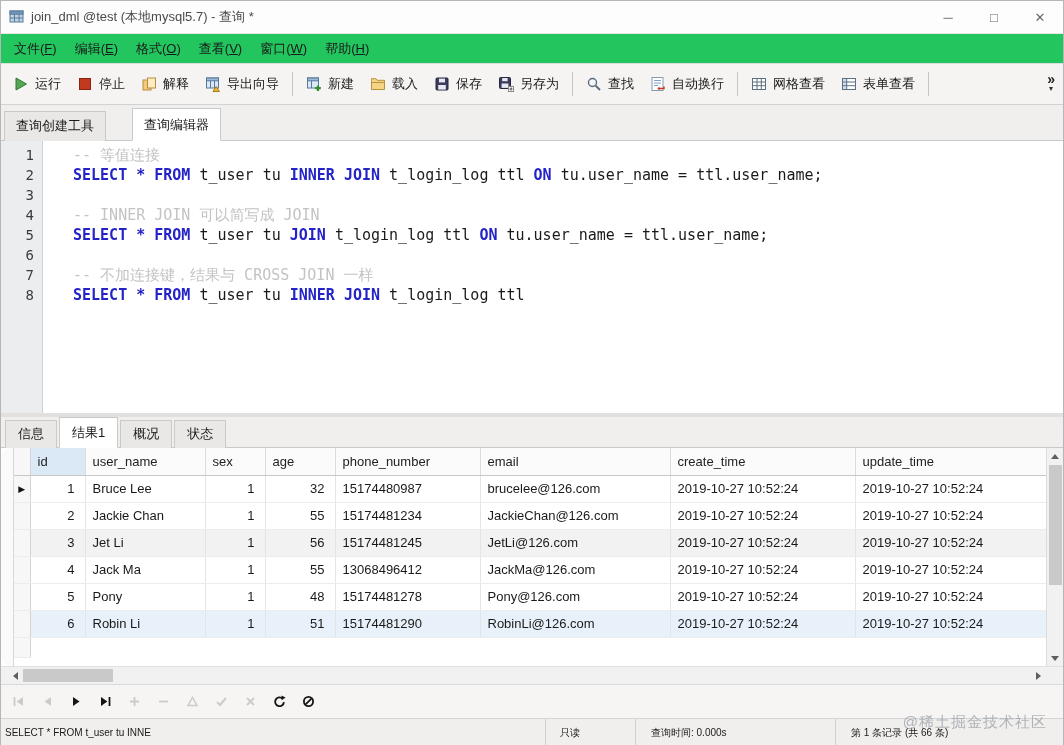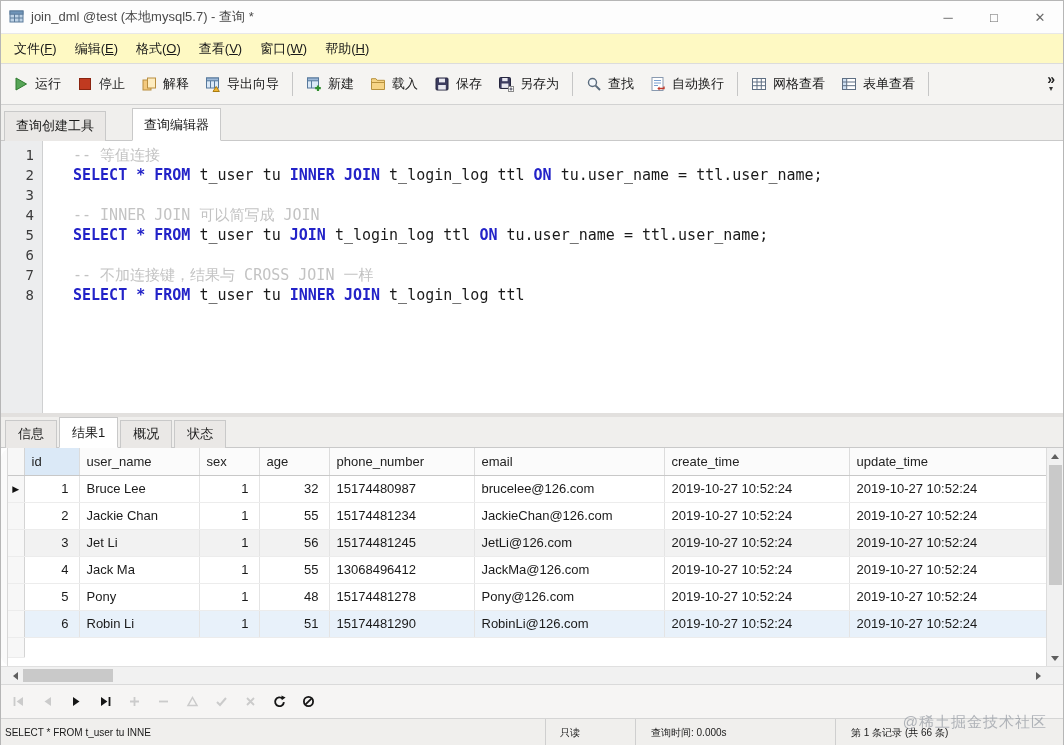--- a/index.html
+++ b/index.html
@@ -8,21 +8,21 @@
   #app { width:1064px; height:745px; border:1px solid #b6b6b6; display:flex; flex-direction:column; position:relative; background:#fff; }
 
   
   .titlebar { height:32px; background:#fdfdfd; display:flex; align-items:center; padding-left:8px; flex:0 0 32px; }
   .app-icon { width:16px; height:16px; margin-right:6px; display:inline-flex; }
   .title-text { font-size:13px; color:#4a4a4a; }
   .win-controls { margin-left:auto; display:flex; height:100%; }
   .win-btn { width:46px; height:100%; display:flex; align-items:center; justify-content:center; font-size:13px; color:#6a6a6a; }
 
   
-  .menubar { height:30px; background:#fef9c3; border-top:1px solid #e8e8e8; display:flex; align-items:center; padding-left:4px; flex:0 0 30px; font-size:13px; }
+  .menubar { height:30px; background:#22c55e; border-top:1px solid #e8e8e8; display:flex; align-items:center; padding-left:4px; flex:0 0 30px; font-size:13px; }
   .menu-item { padding:5px 9px; color:#1a1a1a; }
   .menu-item u { text-decoration:underline; }
 
   
   .toolbar { height:42px; background:#f5f4f2; border-top:1px solid #dcdcdc; border-bottom:1px solid #d2d2d2; display:flex; align-items:center; padding:0 4px; flex:0 0 42px; }
   #toolbar-buttons { display:flex; align-items:center; }
   .tbtn { display:flex; align-items:center; gap:6px; padding:5px 8px; font-size:13px; white-space:nowrap; }
   .ticon { width:16px; height:16px; display:inline-flex; }
   .tsep { width:1px; height:24px; background:#c6c6c6; margin:0 5px; }
   .toverflow { margin-left:auto; display:flex; flex-direction:column; align-items:center; line-height:10px; padding-right:4px; color:#222; }
@@ -46,21 +46,21 @@
 
   
   .splitter { height:4px; flex:0 0 4px; background:#e2e0de; }
 
   
   .result-tabs { height:31px; flex:0 0 31px; background:#f0efed; display:flex; align-items:flex-end; padding-left:3px; border-bottom:1px solid #c9c9c9; }
   .result-tabs .tab { padding:4px 12px 5px; }
   .result-tabs .tab.active { padding-top:6px; }
 
   
-  .grid-area { height:218px; flex:0 0 218px; display:flex; background:#fafafa; padding-left:6px;border-radius:11px; }
+  .grid-area { height:218px; flex:0 0 218px; display:flex; background:#fafafa; padding-left:12px;border-radius:11px; }
   .grid-clip { flex:1; overflow:hidden; background:#fff; border-left:1px solid #d8d8d8; }
   table.grid-table { border-collapse:collapse; table-layout:fixed; width:1041px; font-size:13px; background:#fff; }
   .grid-table th, .grid-table td { height:27px; padding:0 7px; border-right:1px solid #e4e4e4; border-bottom:1px solid #ececec; overflow:hidden; white-space:nowrap; text-align:left; font-weight:normal; }
   .grid-table thead th { background:#fbfbfb; border-bottom:1px solid #c8c8c8; border-right:1px solid #dcdcdc; color:#222; }
   .grid-table thead th.selected { background:var(--color-header-selected,#dbe9f7); }
   .grid-table td.num { text-align:right; padding-right:10px; }
   .grid-table .sel-cell { background:#f7f7f7; border-right:1px solid #d4d4d4; padding:0; text-align:center; font-size:9px; color:#111; }
   .grid-table tbody tr:nth-child(3) td { background:var(--color-row-alt-gray,#f2f2f2); }
   .grid-table tbody tr:nth-child(6) td { background:var(--color-row-alt-blue,#e8f1fa); }
   .grid-table tbody tr:nth-child(3) td.sel-cell,

